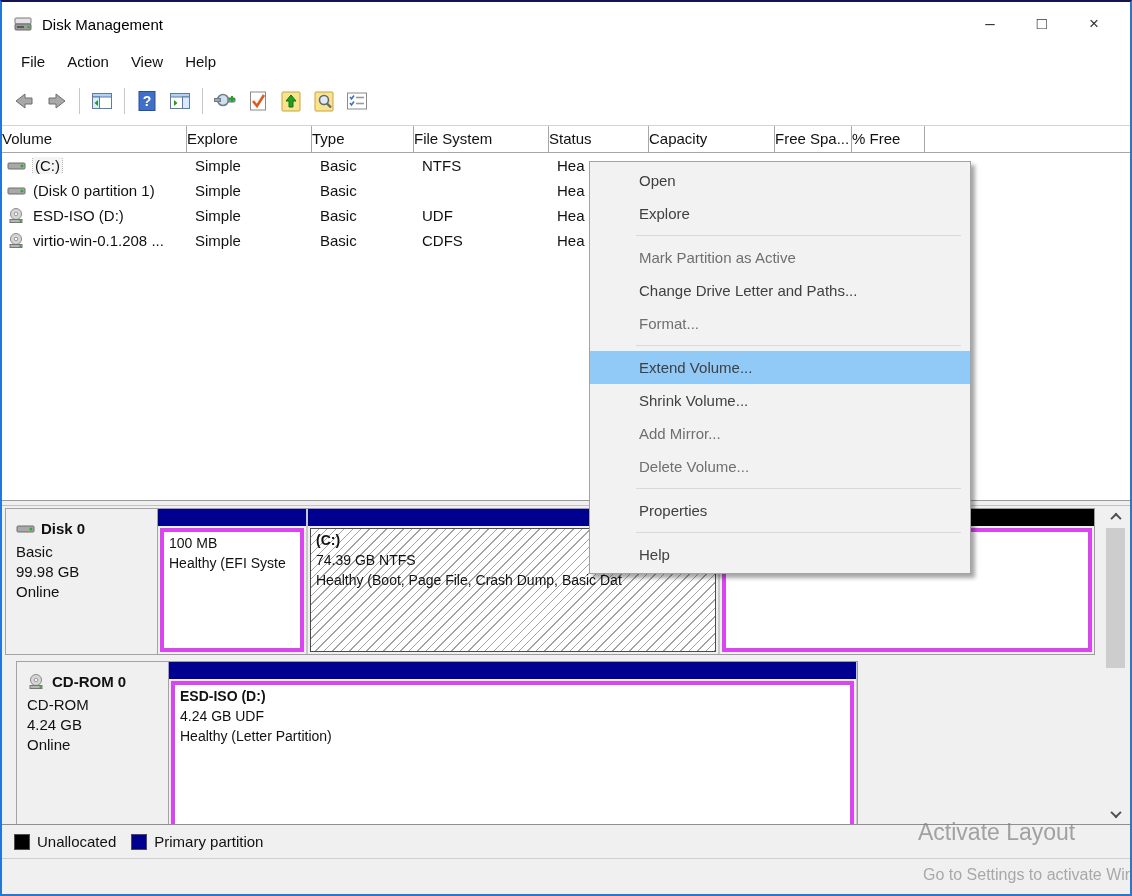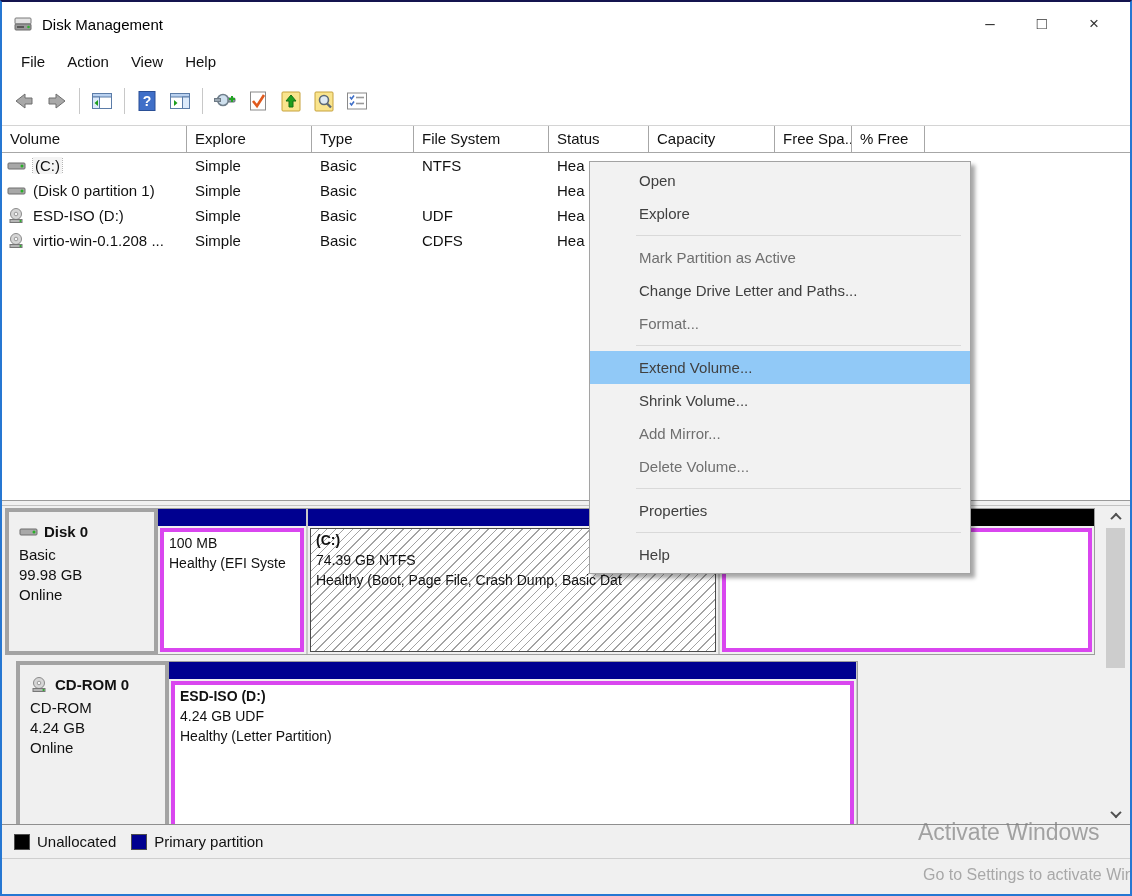--- a/index.html
+++ b/index.html
@@ -25,39 +25,39 @@
   
   .toolbar { position:absolute; left:0; right:0; top:75px; height:49px;
              display:flex; align-items:center; padding-left:7px; gap:3px;
              background:#fff; border-bottom:1px solid #d4d4d4; }
   .tb-btn { width:30px; height:30px; display:flex; align-items:center; justify-content:center; }
   .tb-sep { width:1px; height:26px; background:#c8c8c8; margin:0 4px; }
 
   
   .listpanel { position:absolute; left:0; right:0; top:124px; height:374px; background:#fff; }
   .listheader { display:flex; height:27px; border-bottom:1px solid #a7a7a7; }
-  .hcell { border-right:1px solid #a7a7a7; padding-left:8px; font-size:15px; color:#111;
+  .hcell { border-right:1px solid #a7a7a7; font-size:15px; color:#111;
            line-height:26px; white-space:nowrap; overflow:hidden; }
   .c0{width:185px}.c1{width:125px}.c2{width:102px}.c3{width:135px}.c4{width:100px}
   .c5{width:126px}.c6{width:77px}.c7{width:73px}.cfill{flex:1;border-right:none}
   .lrow { display:flex; height:25px; align-items:center; font-size:15px; color:#111; }
   .lcell { padding-left:8px; white-space:nowrap; overflow:hidden; }
   .volcell { display:flex; align-items:center; gap:6px; padding-left:5px; }
   .focusname { background:#f4f4f4; outline:1px dotted #b5b5b5; padding:0 2px; }
 
   
   .splitter { position:absolute; left:0; right:0; top:498px; height:6px;
               background:#f0f0f0; border-top:1px solid #9a9a9a; border-bottom:1px solid #c2c2c2; }
 
   
   .graphpanel { position:absolute; left:0; right:0; top:504px; height:318px; background:#f0f0f0; }
   .disk-row { position:absolute; display:flex; }
   .row-disk0 { left:3px; top:2px; height:147px; }
   .row-cdrom { left:14px; top:155px; height:180px; }
-  .disk-label { width:153px; background:#f0f0f0; border:4px solid #a3a3a3;
+  .disk-label { width:153px; background:#f0f0f0; border:1px solid #a3a3a3;
                 padding:10px 0 0 10px; font-size:15px; color:#111; line-height:20px; }
   .disk-label .dname { display:flex; align-items:center; gap:5px; font-weight:bold; margin-bottom:3px; }
   .part-area { display:flex; gap:2px; background:#c9c9c9; border:1px solid #9d9d9d; border-left:none; padding:0; }
   .part { display:flex; flex-direction:column; background:#f0f0f0; }
   .p-efi { width:148px; } .p-c { width:410px; } .p-unalloc { flex:1; } .p-dvd { width:687px; }
   .band { height:17px; }
   .band-primary { background:#000090; }
   .band-unallocated { background:#000000; }
   .pbody { flex:1; margin:2px; border:4px solid #d946ef; background:#fff;
            padding:1px 5px; font-size:14px; line-height:20px; white-space:nowrap; overflow:hidden; color:#111; }
@@ -383,16 +383,16 @@
     <div class="cm-item highlight">Extend Volume...</div>
     <div class="cm-item">Shrink Volume...</div>
     <div class="cm-item disabled">Add Mirror...</div>
     <div class="cm-item disabled">Delete Volume...</div>
     <div class="cm-sep"></div>
     <div class="cm-item">Properties</div>
     <div class="cm-sep"></div>
     <div class="cm-item">Help</div>
   </div>
 
-  <div class="watermark1">Activate Windows</div>
+  <div class="watermark1">Activate Layout</div>
   <div class="watermark2">Go to Settings to activate Windows</div>
 
 </div>
 
 </body></html>

